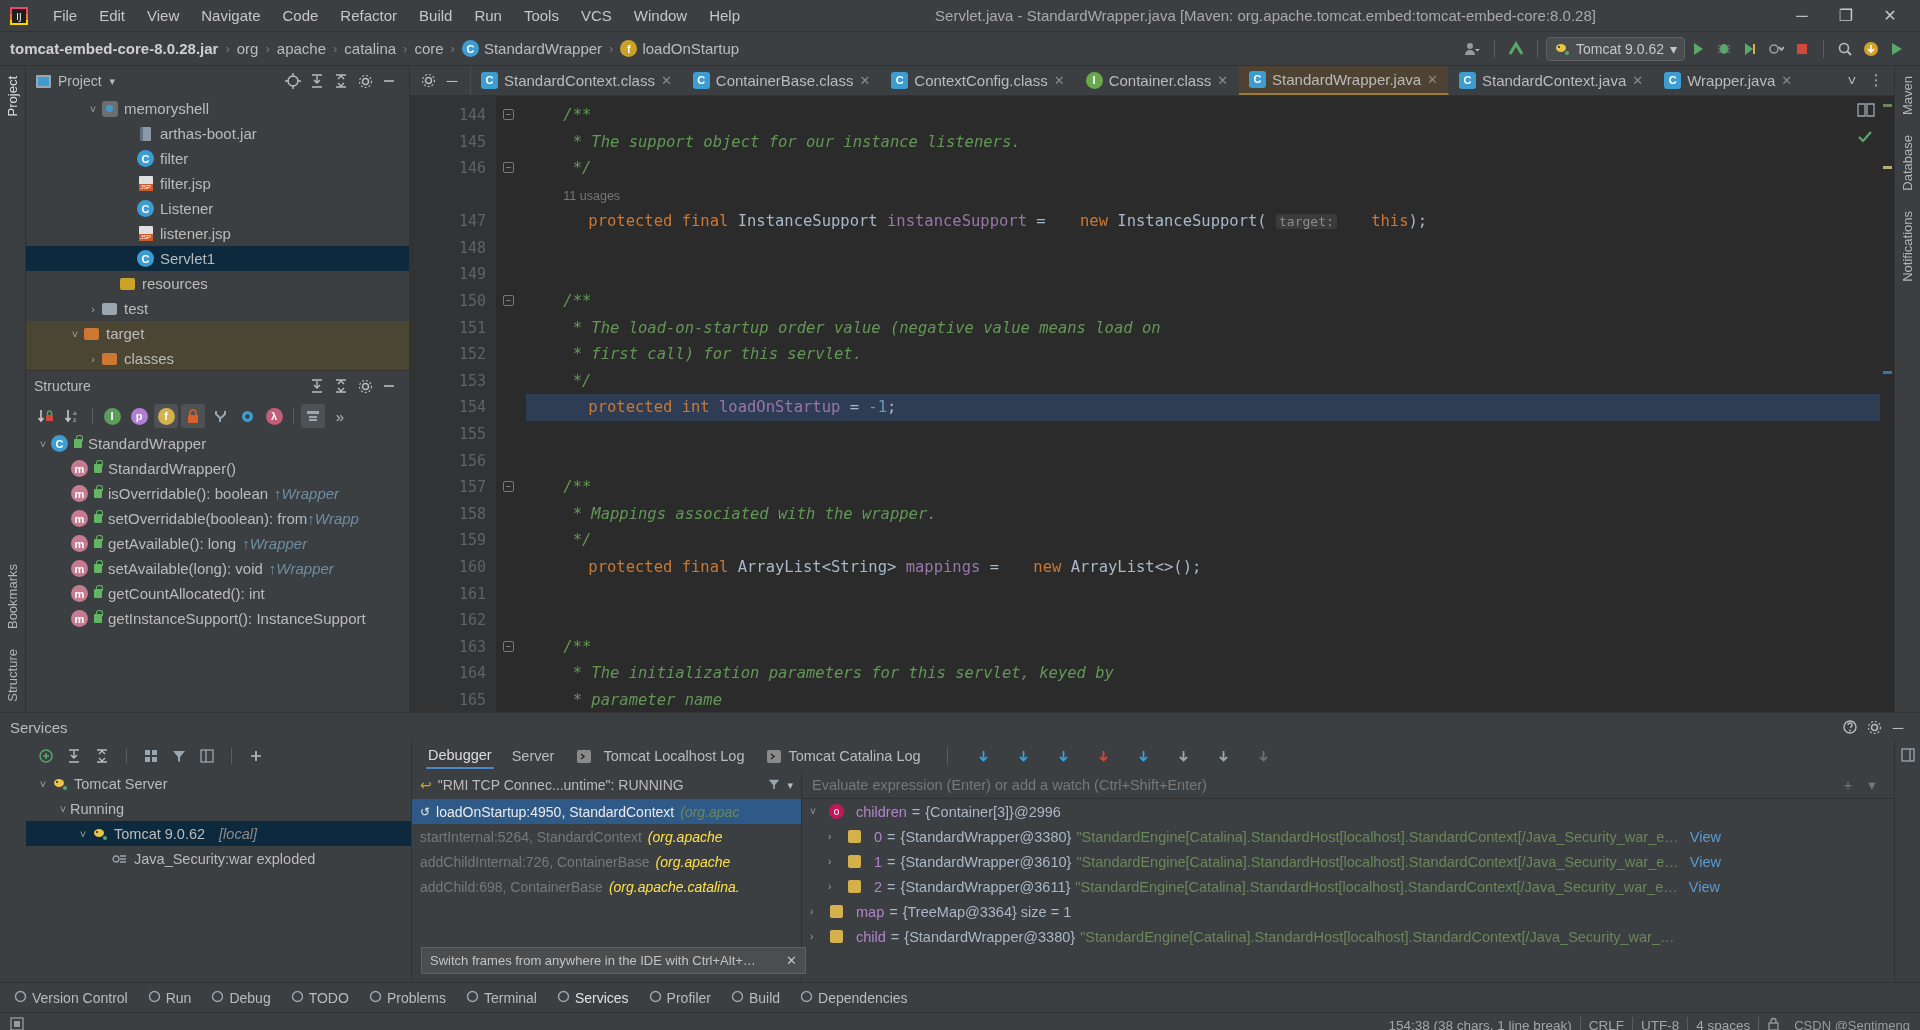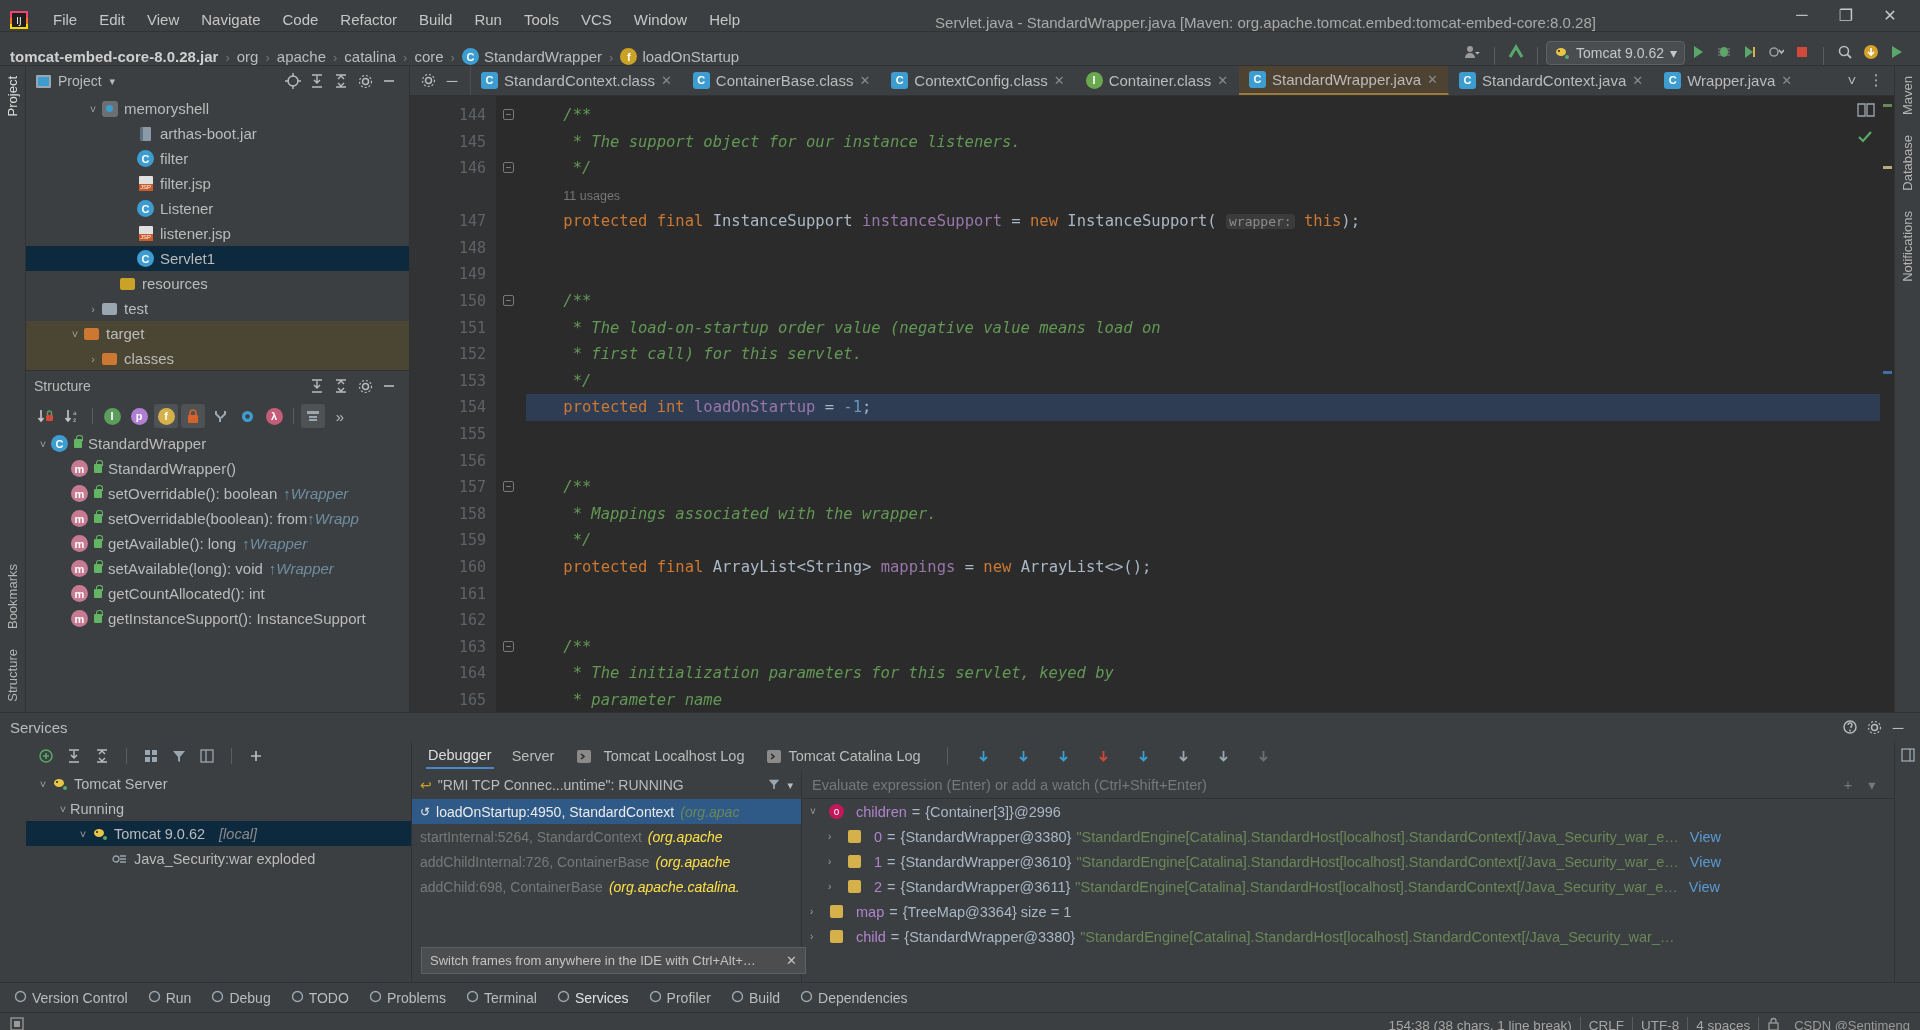--- a/index.html
+++ b/index.html
@@ -1,20 +1,20 @@
 <!DOCTYPE html>
 <html><head>
 <meta charset="utf-8">
 <style>
   * { box-sizing: border-box; margin:0; padding:0; }
   html,body{ width:1920px; height:1030px; overflow:hidden; background:#3c3f41; }
   body{ font-family:"Liberation Sans", sans-serif; font-size:15px; color:#bbbbbb; }
 
   
-  .row{ display:flex; align-items:flex-end; }
+  .row{ display:flex; align-items:center; }
   .spacer{ flex:1 1 auto; }
   .sep{ width:1px; height:18px; background:#5a5d5f; margin:0 8px; }
 
   
   #menubar{ height:32px; background:#3c3f41; padding:0 8px; border-bottom:1px solid #323232; }
   #menubar .logo{ width:22px;height:22px;margin-right:12px;display:flex;align-items:center;justify-content:center; }
   #menubar .mi{ padding:3px 11px; color:#c6c6c6; font-size:15px; white-space:nowrap; }
   #win-title{ flex:1; text-align:center; color:#a9a9a9; font-size:15px; white-space:nowrap; overflow:hidden; }
   .wbtn{ width:44px;height:32px;display:flex;align-items:center;justify-content:center;color:#c6c6c6;font-size:16px; }
 
@@ -92,21 +92,21 @@
   #codewrap{ flex:1 1 auto; display:flex; position:relative; overflow:hidden; }
   #gutter{ width:86px; background:#313335; color:#606366; font-family:"DejaVu Sans Mono", monospace; font-size:15px;
            text-align:right; padding-top:6px; flex:0 0 86px;}
   #gutter .ln{ height:26.6px; line-height:26.6px; padding-right:10px; position:relative;}
   .fold{ position:absolute; right:-18px; top:7px; width:11px;height:11px;border:1px solid #787878;color:#999;
          font-size:9px;line-height:9px;text-align:center;border-radius:2px;}
   #code{ flex:1 1 auto; font-family:"DejaVu Sans Mono", monospace; font-size:15.5px; padding-top:6px;
          padding-left:30px; position:relative; overflow:hidden;}
   #code .cl{ height:26.6px; line-height:26.6px; white-space:pre; }
   #code .cl.hl{ background:#2f3d54; }
-  .kw{ color:#cc7832; }
+  .kw{ color:#cc7832;margin-left:25px; }
   .cm{ color:#629755; font-style:italic; }
   .ty{ color:#a9b7c6; }
   .fld{ color:#9876aa; }
   .num{ color:#6897bb; }
   .pl{ color:#a9b7c6; }
   .usage{ color:#777777; font-family:"Liberation Sans",sans-serif; font-size:12.5px; }
   .hintp{ background:#3b3b3b; color:#8c8c8c; border-radius:3px; padding:0 3px; font-size:13px;}
   #rightgutter{ width:14px; background:#2b2b2b; position:relative; }
   .marker{ position:absolute; right:2px; width:9px;height:3px;}
 
@@ -503,21 +503,21 @@
             </span>
             <span class="lockico" style="margin-right: 6px;"></span>
             <span>StandardWrapper()</span>
           </div>
           <div class="tnode" style="padding-left: 30px;">
             <span class="arr"></span>
             <span class="ico">
               <span class="badge m">m</span>
             </span>
             <span class="lockico" style="margin-right: 6px;"></span>
-            <span>setOverridable(): boolean</span>
+            <span>isOverridable(): boolean</span>
             <span class="grayit" style="margin-left: 6px;">↑Wrapper</span>
           </div>
           <div class="tnode" style="padding-left: 30px;">
             <span class="arr"></span>
             <span class="ico">
               <span class="badge m">m</span>
             </span>
             <span class="lockico" style="margin-right: 6px;"></span>
             <span>setOverridable(boolean): from</span>
             <span class="grayit" style="">↑Wrapp</span>
@@ -638,21 +638,21 @@
           <div class="ln">162</div>
           <div class="ln">163<span class="fold">−</span></div>
           <div class="ln">164</div>
           <div class="ln">165</div>
         </div>
       <div id="code">
           <div class="cl">    <span class="cm">/**</span></div>
           <div class="cl">     <span class="cm">* The support object for our instance listeners.</span></div>
           <div class="cl">     <span class="cm">*/</span></div>
           <div class="cl">    <span class="usage">11 usages</span></div>
-          <div class="cl">    <span class="kw">protected final</span> <span class="ty">InstanceSupport</span> <span class="fld">instanceSupport</span> <span class="pl">=</span> <span class="kw">new</span> <span class="ty">InstanceSupport</span><span class="pl">(</span> <span class="hintp">wrapper:</span> <span class="kw">this</span><span class="pl">);</span></div>
+          <div class="cl">    <span class="kw">protected final</span> <span class="ty">InstanceSupport</span> <span class="fld">instanceSupport</span> <span class="pl">=</span> <span class="kw">new</span> <span class="ty">InstanceSupport</span><span class="pl">(</span> <span class="hintp">target:</span> <span class="kw">this</span><span class="pl">);</span></div>
           <div class="cl">&nbsp;</div>
           <div class="cl">&nbsp;</div>
           <div class="cl">    <span class="cm">/**</span></div>
           <div class="cl">     <span class="cm">* The load-on-startup order value (negative value means load on</span></div>
           <div class="cl">     <span class="cm">* first call) for this servlet.</span></div>
           <div class="cl">     <span class="cm">*/</span></div>
           <div class="cl hl">    <span class="kw">protected int</span> <span class="fld">loadOnStartup</span> <span class="pl">=</span> <span class="num">-1</span><span class="pl">;</span></div>
           <div class="cl">&nbsp;</div>
           <div class="cl">&nbsp;</div>
           <div class="cl">    <span class="cm">/**</span></div>

